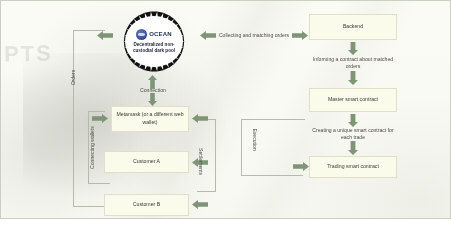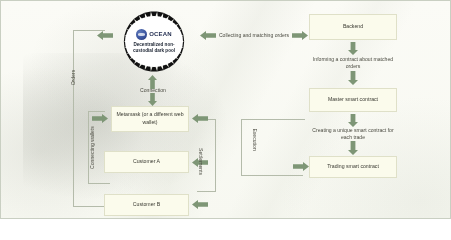--- a/index.html
+++ b/index.html
@@ -166,20 +166,21 @@
     width: 54px;
   }
 </style>
 </head>
 <body>
 
 <div id="canvas">
 
   <div class="bg-wash"></div>
   <div class="bg-dark-blob"></div>
+  <div class="bg-letters">PTS</div>
 
   <div class="line v" style="left:72px; top:29px; height:176px;"></div>
   <div class="line h" style="left:72px; top:29px; width:32px;"></div>
   <div class="line h" style="left:72px; top:205px; width:38px;"></div>
 
   <div class="line v" style="left:87px; top:110px; height:72px;"></div>
   <div class="line h" style="left:87px; top:110px; width:17px;"></div>
   <div class="line h" style="left:87px; top:182px; width:22px;"></div>
 
   <div class="line v" style="left:214px; top:118px; height:72px;"></div>

